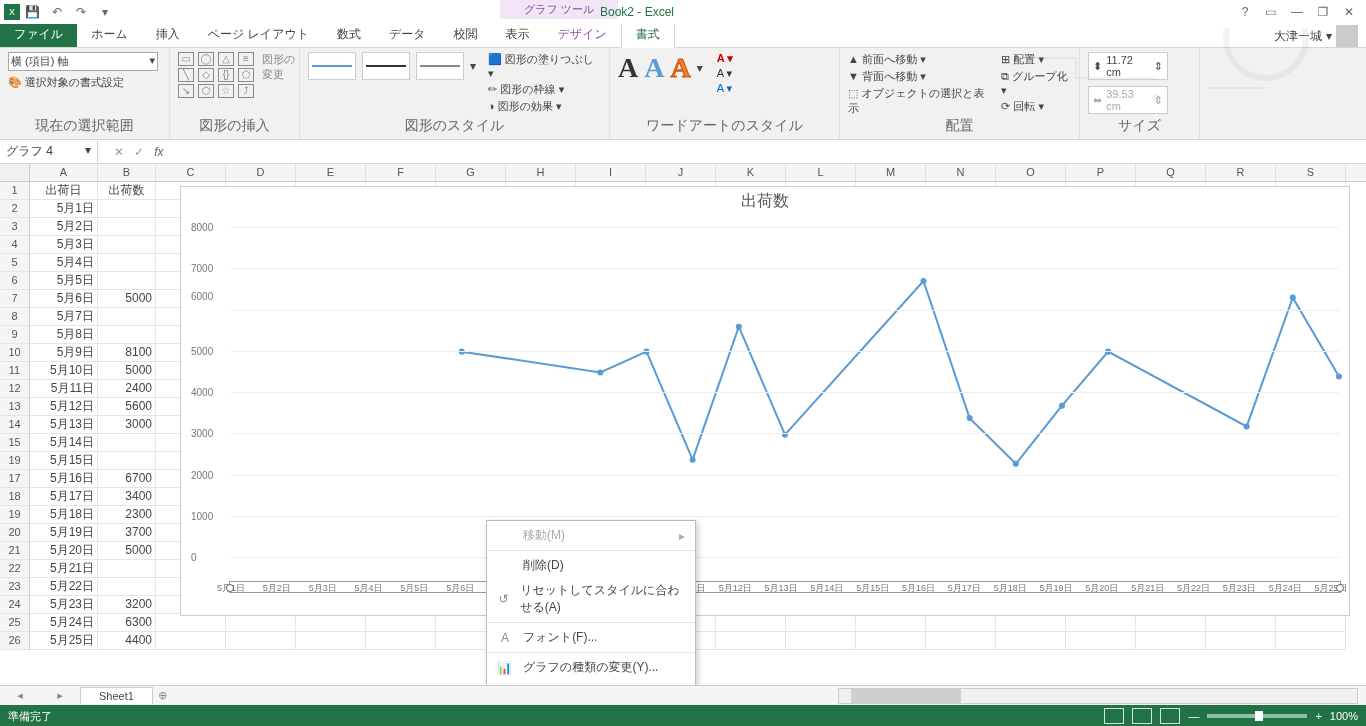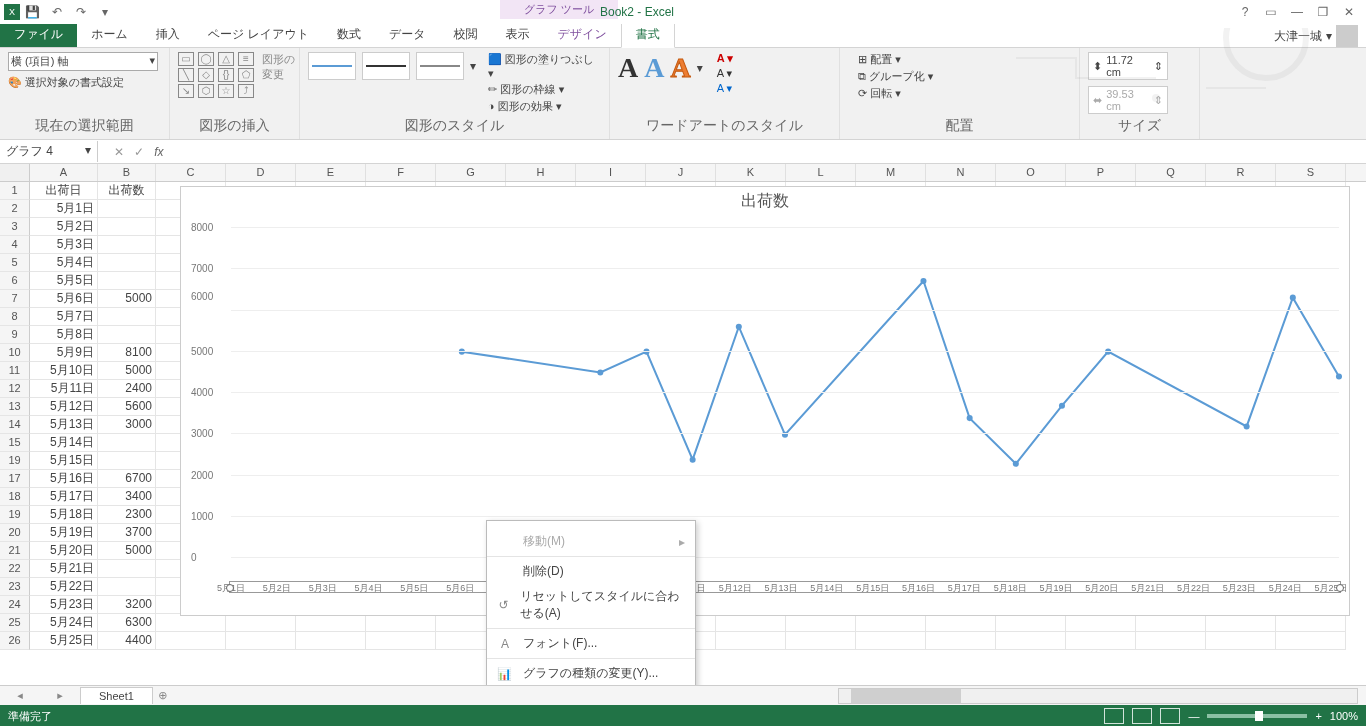--- a/index.html
+++ b/index.html
@@ -65,21 +65,21 @@
 .xlab{position:absolute;bottom:-30px;font-size:9px;color:#777;transform:translateX(-50%);white-space:nowrap;}
 .axis-sel{position:absolute;left:48px;right:8px;bottom:22px;height:12px;border:1px solid #999;}
 .axis-sel::before,.axis-sel::after{content:"";position:absolute;width:6px;height:6px;border:1px solid #666;background:#fff;border-radius:50%;top:2px;}
 .axis-sel::before{left:-4px;} .axis-sel::after{right:-4px;}
 svg.line{position:absolute;inset:0;overflow:visible;}
 
 
 .ctxmenu { position:absolute; left:486px; top:356px; width:210px; background:#fff; border:1px solid #bbb; box-shadow:2px 2px 6px rgba(0,0,0,.2); font-size:12px; padding:2px 0;}
 .ctxmenu .mi{display:flex;align-items:center;gap:10px;padding:4px 10px;color:#444;}
 .ctxmenu .mi .ic{width:16px;text-align:center;color:#888;}
-.ctxmenu .mi.dis{color:#aaa;margin-top:6px;}
+.ctxmenu .mi.dis{color:#aaa;}
 .ctxmenu .sep{border-top:1px solid #e4e4e4;margin:2px 0;}
 
 
 .sheettabs{position:absolute;bottom:0;left:0;right:0;height:20px;border-top:1px solid #ccc;background:#f5f5f5;display:flex;align-items:center;font-size:11px;}
 .st-nav{width:80px;display:flex;justify-content:space-around;color:#888;}
 .st-tab{background:#fff;border:1px solid #ccc;border-bottom:none;padding:2px 18px;}
 .st-add{width:20px;text-align:center;color:#888;}
 .hscroll{margin-left:auto;width:520px;height:16px;background:#f0f0f0;border:1px solid #ccc;position:relative;margin-right:8px;}
 .hthumb{position:absolute;left:12px;width:110px;top:0;bottom:0;background:#cfcfcf;}
 
@@ -214,20 +214,25 @@
         <span style="color:#c00;font-weight:bold">A ▾</span>
         <span style="color:#333">A ▾</span>
         <span style="color:#06c">A ▾</span>
       </div>
     </div>
     <div class="rgroup-label">ワードアートのスタイル</div>
   </div>
 
   <div class="rgroup" style="width:240px">
     <div class="rgroup-content">
+      <div class="rstack">
+        <span>▲ <span>前面へ移動</span> ▾</span>
+        <span>▼ <span>背面へ移動</span> ▾</span>
+        <span>⬚ <span>オブジェクトの選択と表示</span></span>
+      </div>
       <div class="rstack" style="margin-left:10px">
         <span>⊞ <span>配置</span> ▾</span>
         <span>⧉ <span>グループ化</span> ▾</span>
         <span>⟳ <span>回転</span> ▾</span>
       </div>
     </div>
     <div class="rgroup-label">配置</div>
   </div>
 
   <div class="rgroup" style="width:120px">

